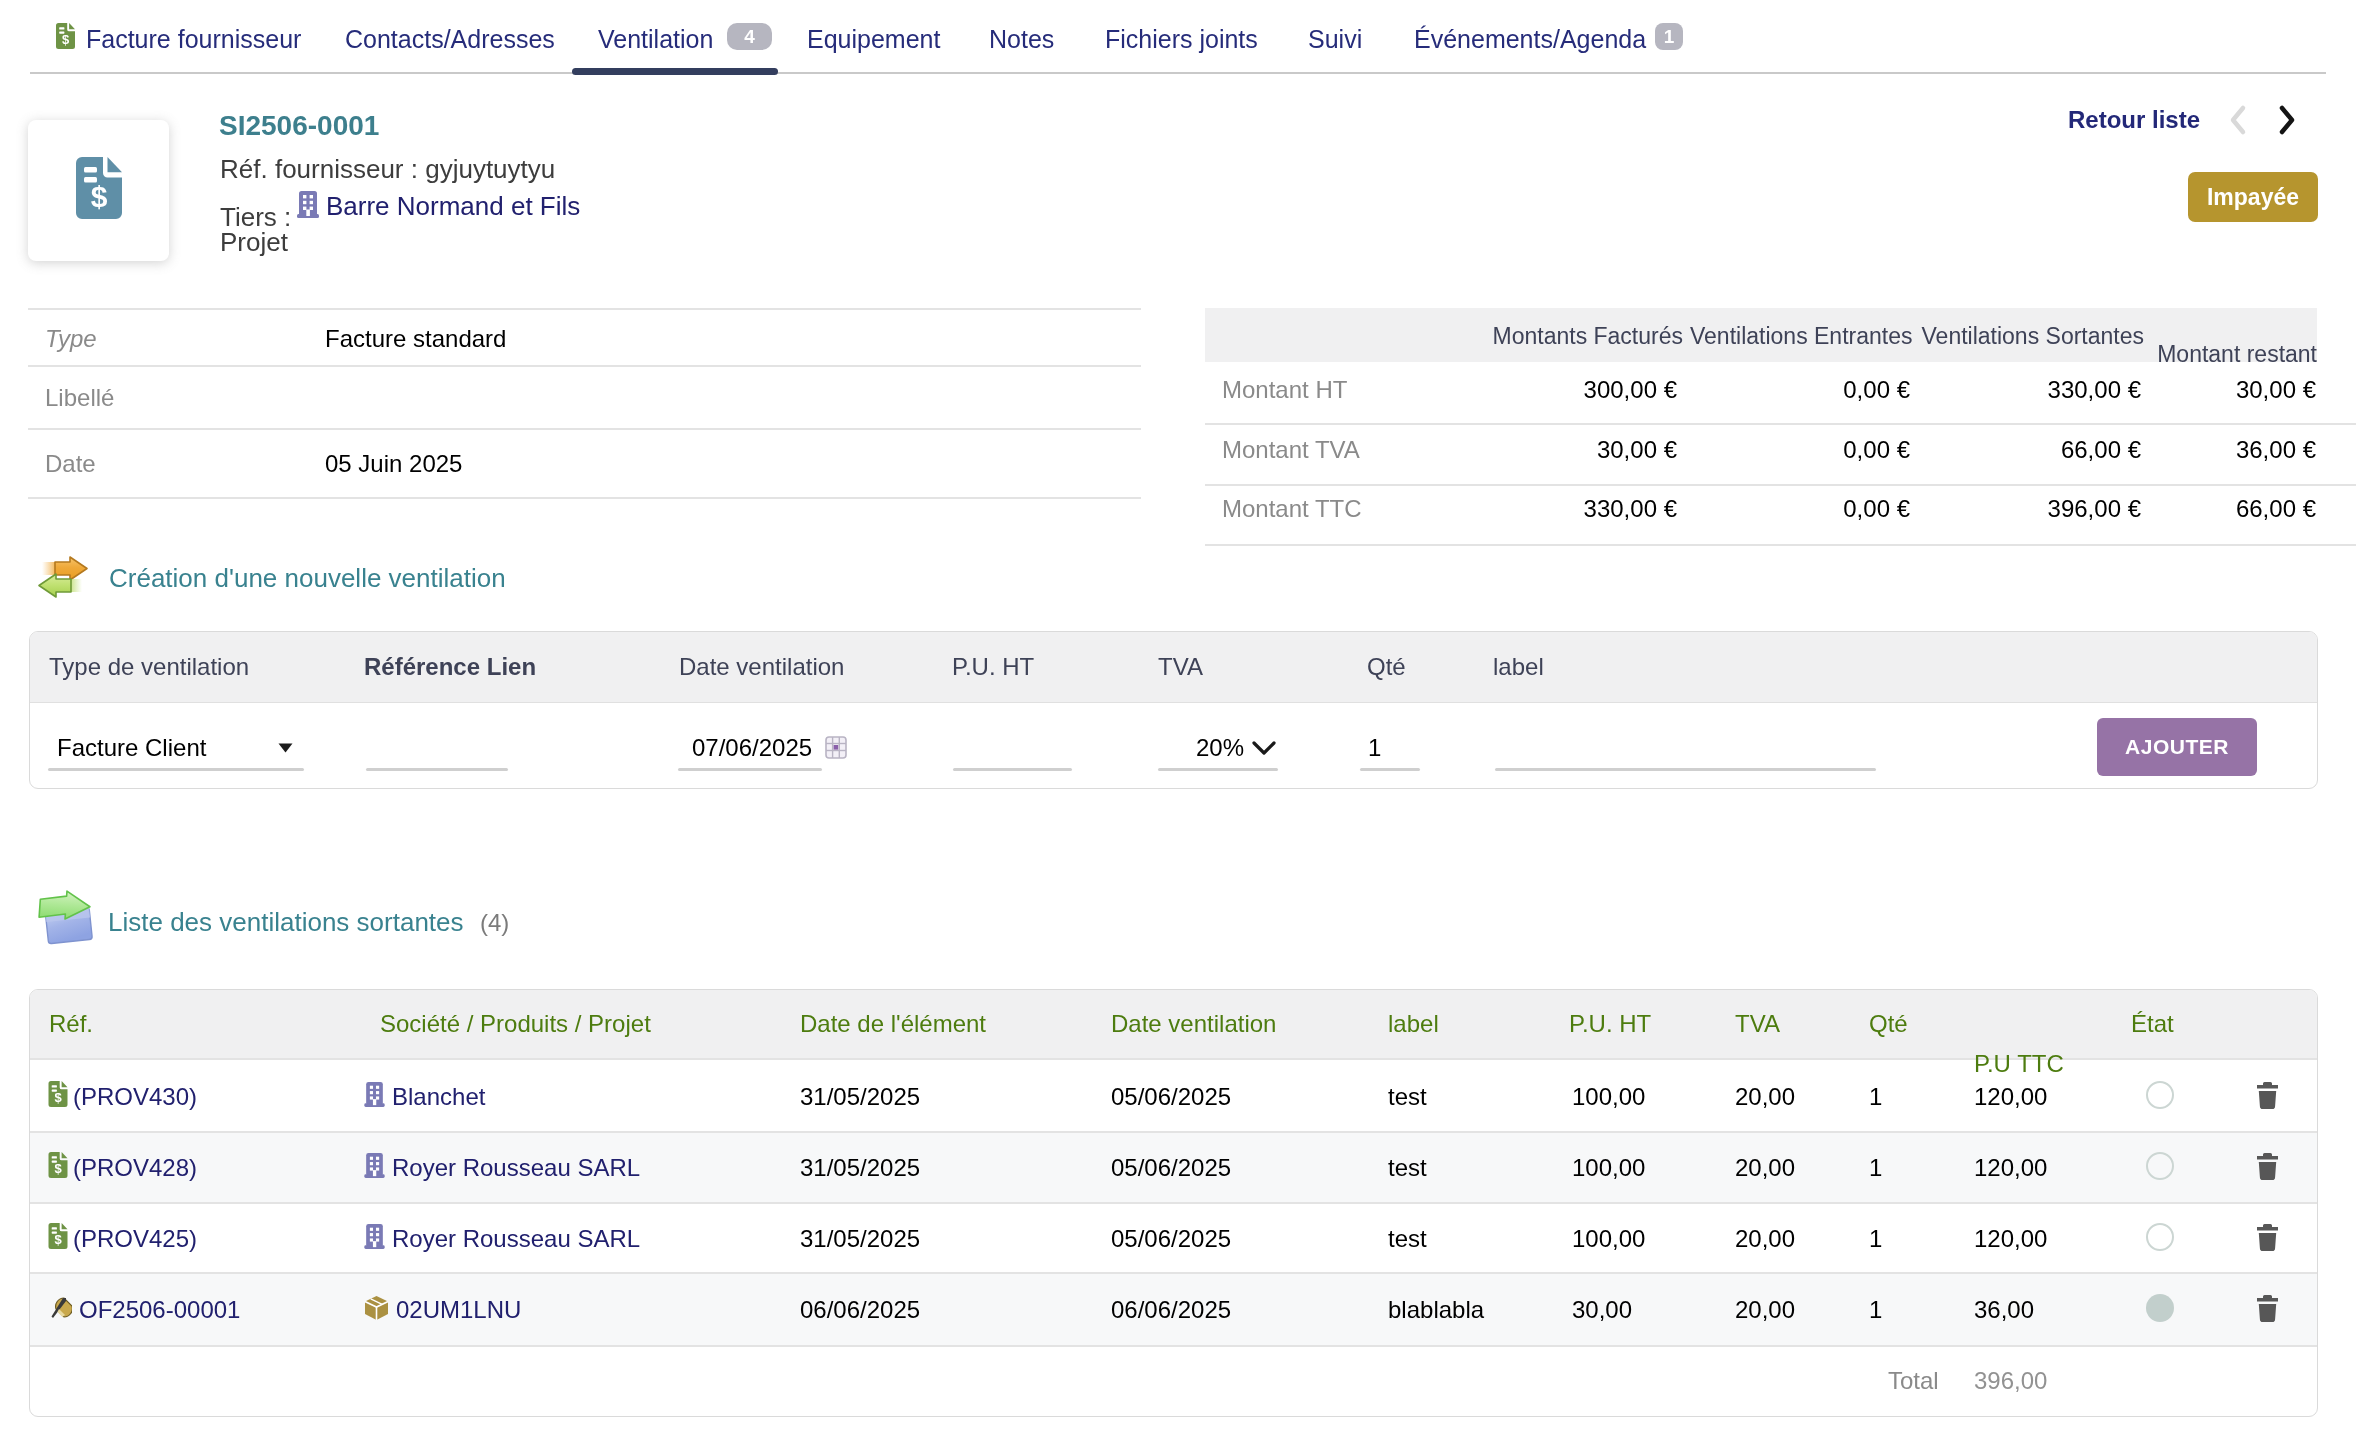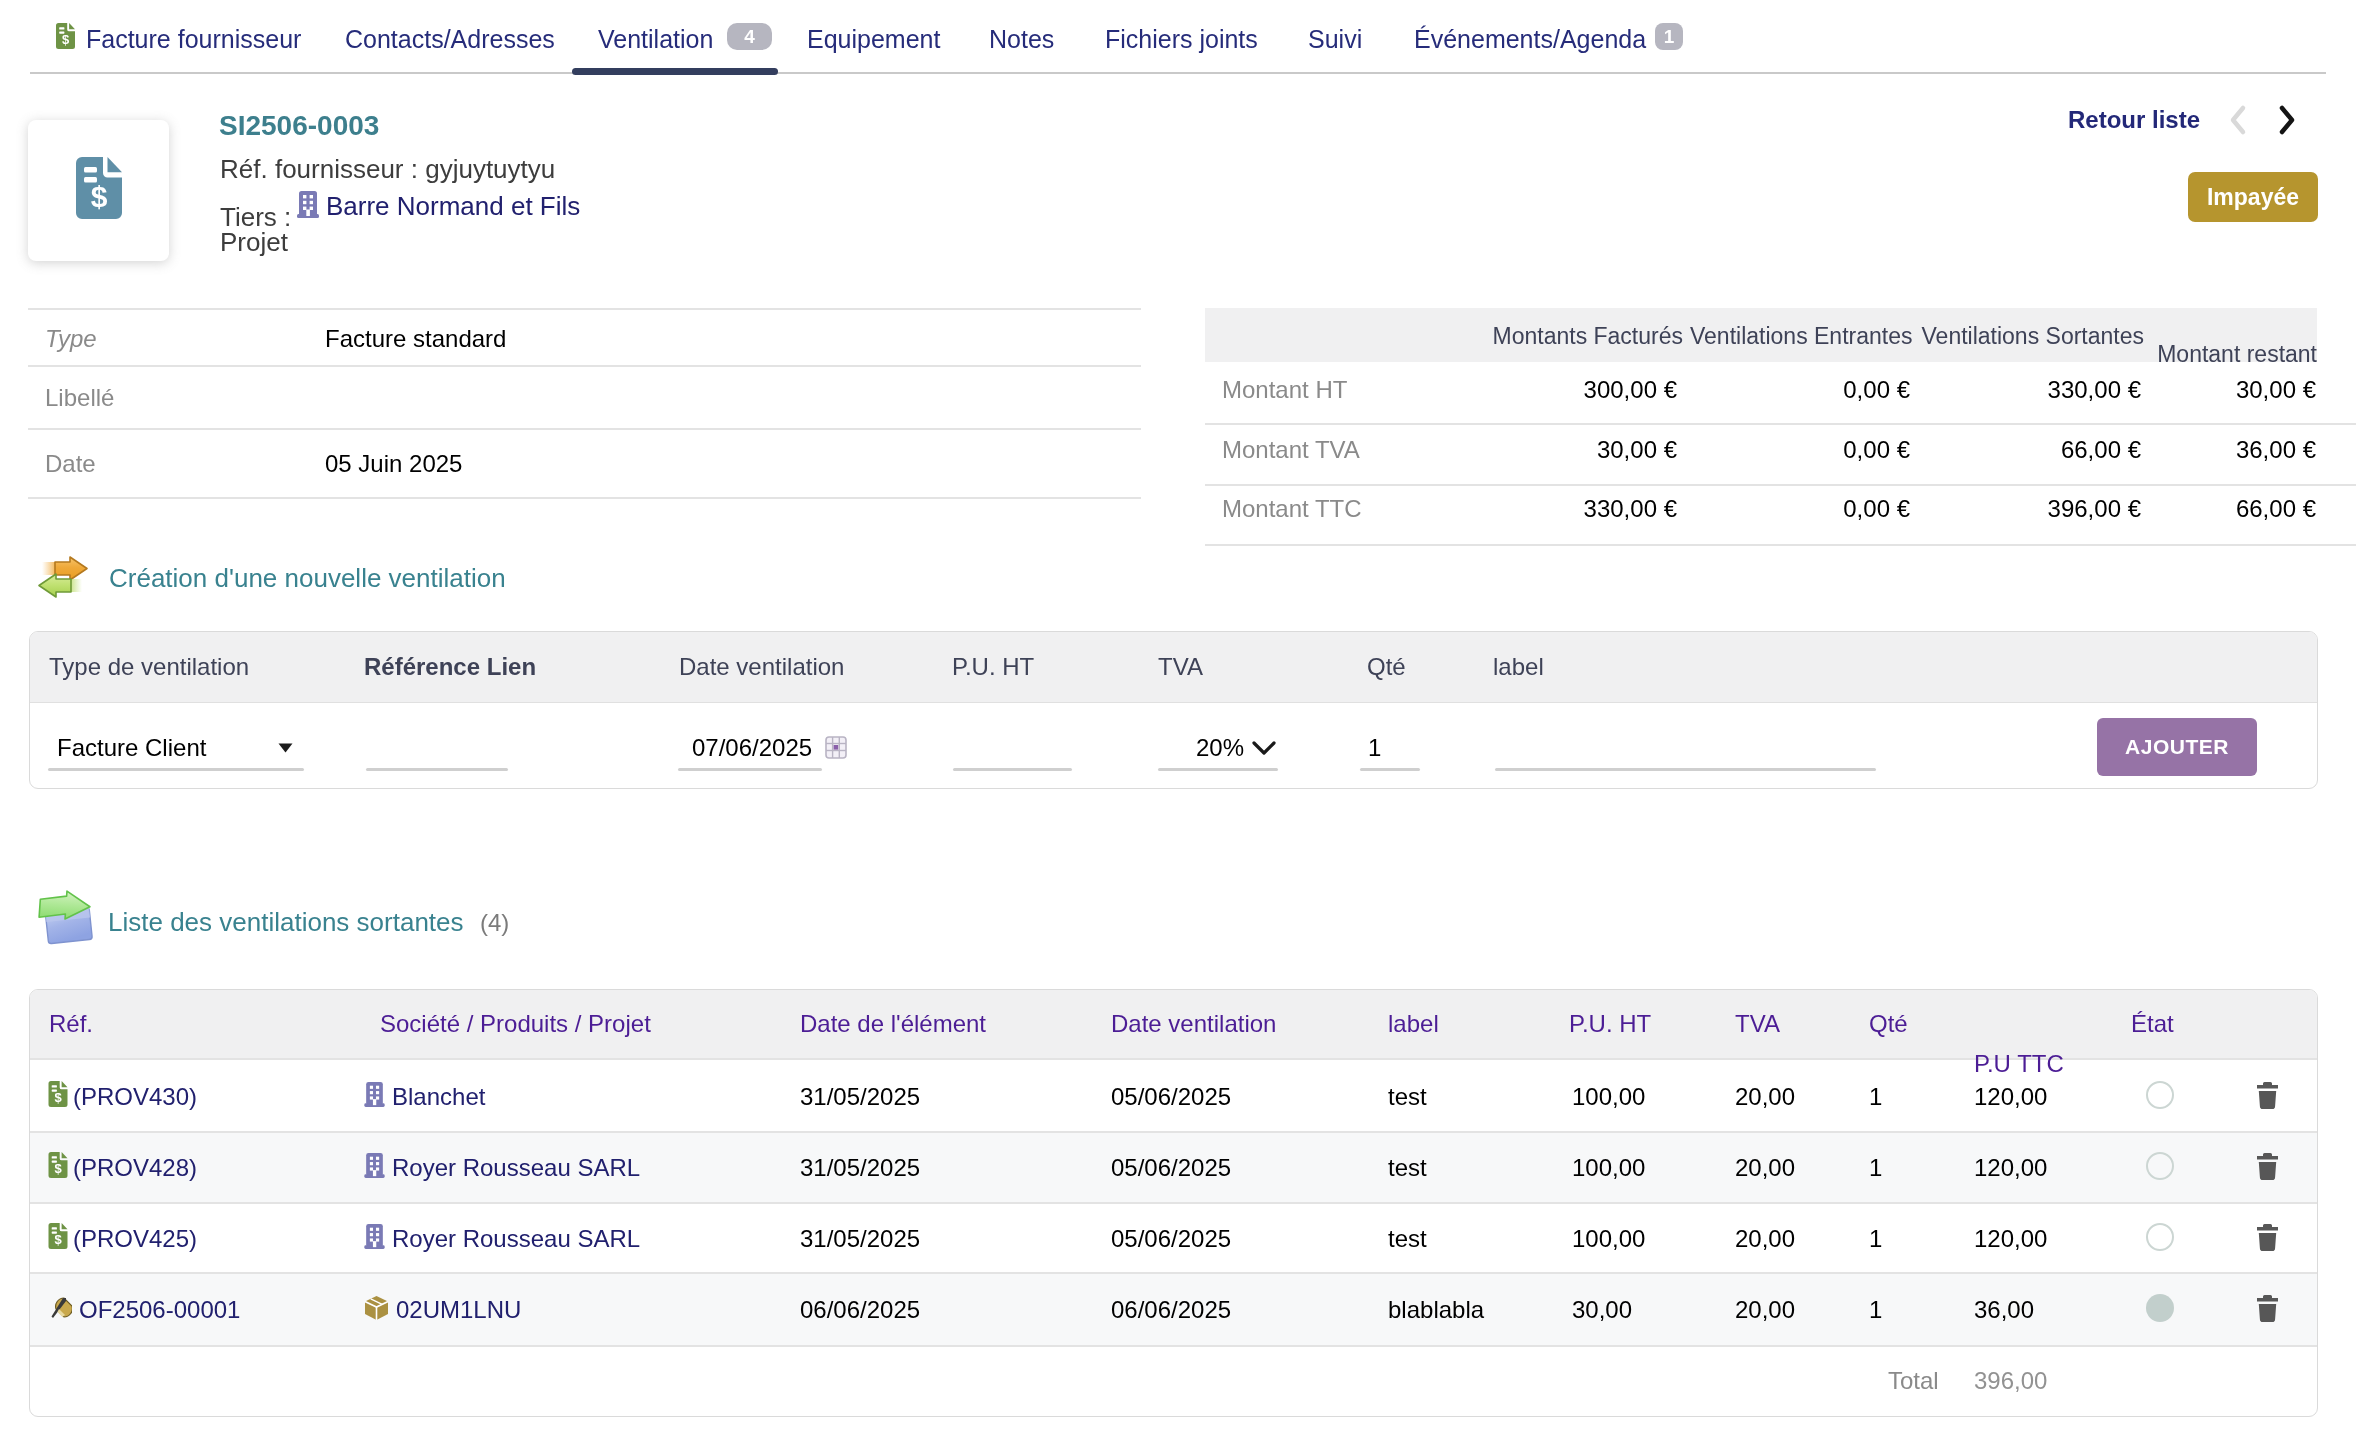--- a/index.html
+++ b/index.html
@@ -7,21 +7,21 @@
        font-family:"Liberation Sans",sans-serif;color:#000;}
   .abs{position:absolute;white-space:nowrap;}
   .tab{font-size:25px;color:#262c7a;}
   .badge{background:#b6b6c0;color:#fff;font-size:19px;font-weight:bold;
          border-radius:9px;text-align:center;}
   .gline{position:absolute;background:#c9c9c9;height:1.5px;}
   .hline{position:absolute;background:#e3e3e3;height:1.5px;}
   .glab{color:#8a8a8a;}
   .hdrslate{color:#3e4257;}
   .shdr{font-size:23px;color:#3e4257;}
-  .lhdr{color:#4c1d95;}
+  .lhdr{color:#4d7c0f;}
   .navy{color:#21206e;}
   .val{font-size:24px;}
   .rt{text-align:right;}
   .inpline{position:absolute;height:2.5px;background:#cfcfcf;border-radius:3px;}
 </style>
 </head>
 <body>
 
 <svg class="abs" style="left:56px;top:23px" width="19" height="26" viewBox="0 0 19 26">
   <path fill="#6e9345" d="M0 2.5 A2.5 2.5 0 0 1 2.5 0 H11.2 V6.4 A1.9 1.9 0 0 0 13.1 8.3 H19 V23.5 A2.5 2.5 0 0 1 16.5 26 H2.5 A2.5 2.5 0 0 1 0 23.5 Z"></path>
@@ -44,21 +44,21 @@
 <div class="abs" style="left:572px;top:68px;width:206px;height:7px;background:#333e5e;border-radius:4px;"></div>
 
 <div class="abs" style="left:28px;top:120px;width:141px;height:141px;background:#fff;border-radius:8px;box-shadow:0 2px 12px rgba(110,110,110,0.30);"></div>
 <svg class="abs" style="left:76px;top:157px" width="46" height="62" viewBox="0 0 46 62">
   <path fill="#5f8fa7" d="M0 6 A6 6 0 0 1 6 0 H27 V16 A4.5 4.5 0 0 0 31.5 20.5 H46 V56 A6 6 0 0 1 40 62 H6 A6 6 0 0 1 0 56 Z"></path>
   <path fill="#5f8fa7" d="M31.5 0 L46 15.2 V15.2 H31.5 Z"></path>
   <rect fill="#fff" x="8" y="10" width="13" height="5.5" rx="1.5"></rect>
   <rect fill="#fff" x="8" y="20" width="13" height="5.5" rx="1.5"></rect>
   <text x="23" y="50" font-size="30" font-weight="bold" fill="#fff" text-anchor="middle" font-family="Liberation Sans">$</text>
 </svg>
-<div class="abs" style="left:219px;top:110px;font-size:28px;font-weight:bold;color:#3d7f8d;">SI2506-0003</div>
+<div class="abs" style="left:219px;top:110px;font-size:28px;font-weight:bold;color:#3d7f8d;">SI2506-0001</div>
 <div class="abs" style="left:220px;top:154px;font-size:26px;color:#3d3d3d;">Réf. fournisseur : gyjuytuytyu</div>
 <div class="abs" style="left:220px;top:202px;font-size:26px;color:#3d3d3d;">Tiers :</div>
 <svg class="abs" style="left:297px;top:191px" width="22" height="27" viewBox="0 0 22 27">
   <rect fill="#7a7ab5" x="2" y="0" width="18" height="25" rx="2.5"></rect>
   <rect fill="#7a7ab5" x="0" y="23" width="22" height="4" rx="1.5"></rect>
   <rect fill="#fff" x="6" y="4" width="3.4" height="3.4"></rect>
     <rect fill="#fff" x="12.6" y="4" width="3.4" height="3.4"></rect>
   <rect fill="#fff" x="6" y="9.8" width="3.4" height="3.4"></rect>
     <rect fill="#fff" x="12.6" y="9.8" width="3.4" height="3.4"></rect>
   <rect fill="#fff" x="6" y="15.6" width="3.4" height="3.4"></rect>

